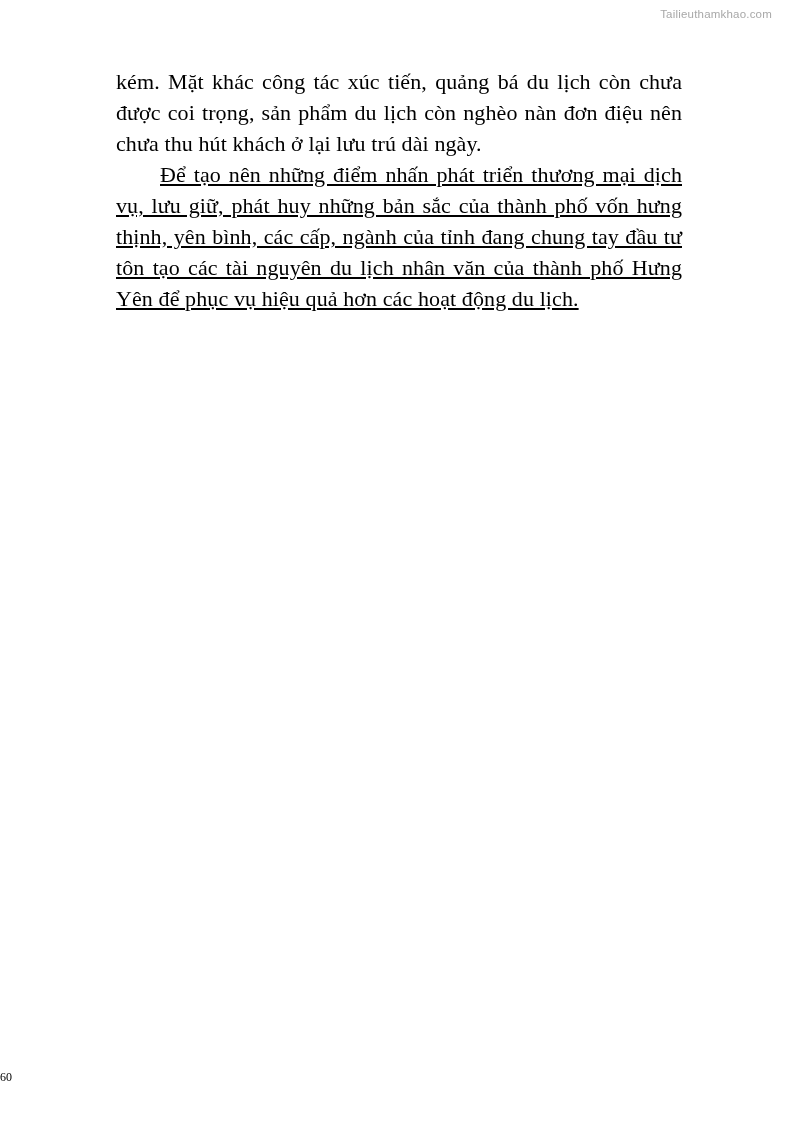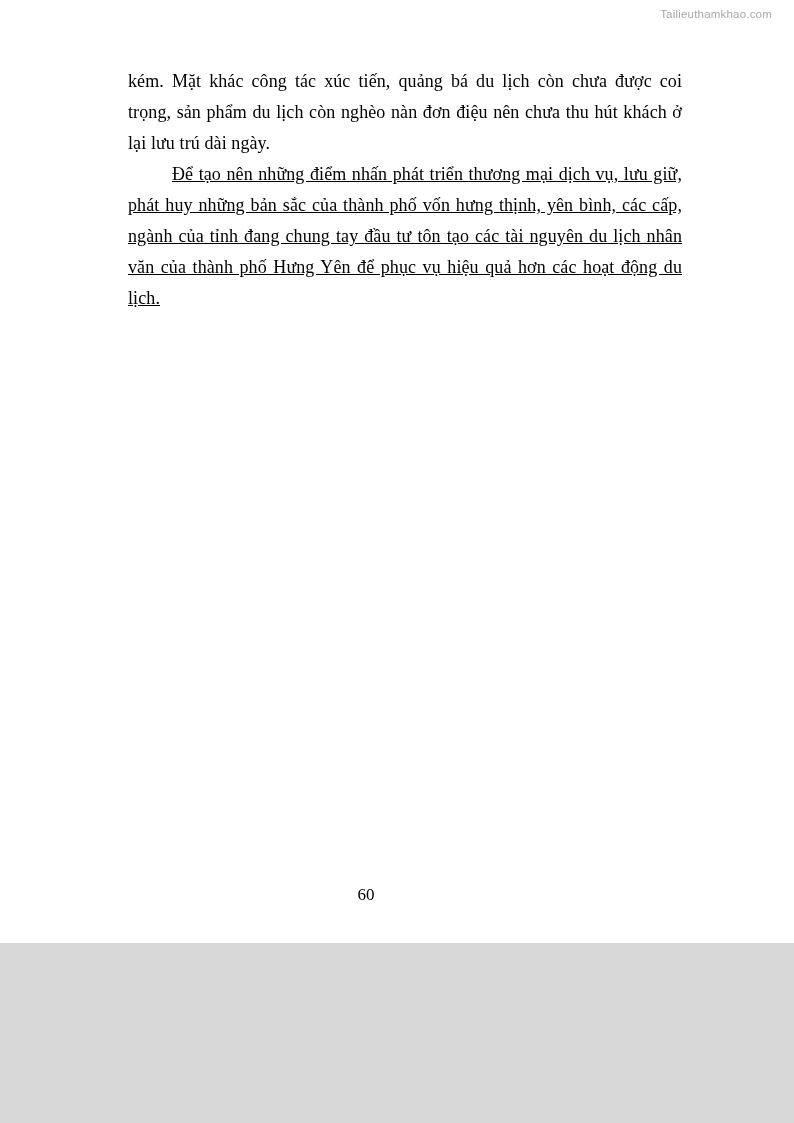--- a/index.html
+++ b/index.html
@@ -3,21 +3,21 @@
 <meta charset="utf-8">
 <style>
   html, body {
     margin: 0;
     padding: 0;
     background: #d8d8d8;
   }
   .page {
     position: relative;
     width: 794px;
-    height: 943px;
+    height: 1123px;
     background: #ffffff;
     box-sizing: border-box;
     overflow: hidden;
     font-family: "Liberation Serif", serif;
     color: #000000;
   }
   .watermark {
     position: absolute;
     top: 8px;
     right: 22px;
@@ -27,40 +27,39 @@
     letter-spacing: 0.2px;
     white-space: nowrap;
   }
   .content {
     position: absolute;
     left: 112px;
     top: 66px;
     width: 570px;
   }
   p.para {
-    margin: 0 0 0 16px;
-    font-size: 18px;
+    margin: 0 0 0 4px;
+    font-size: 22px;
     line-height: 31px;
     text-align: justify;
     text-justify: inter-word;
     letter-spacing: 0.1px;
   }
   p.para.indent {
     text-indent: 44px;
     text-decoration: underline;
   }
   .page-number {
     position: absolute;
     left: 0;
     right: 0;
     bottom: 38px;
-    text-align: center;
+    text-align: left;
     padding-right: 94px;
-    font-size: 17px;
-    padding-left: 32px;
+    font-size: 12px;
   }
 </style>
 </head>
 <body>
 
 <div class="page">
 
   <div class="watermark">Tailieuthamkhao.com</div>
 
   <div class="content">

